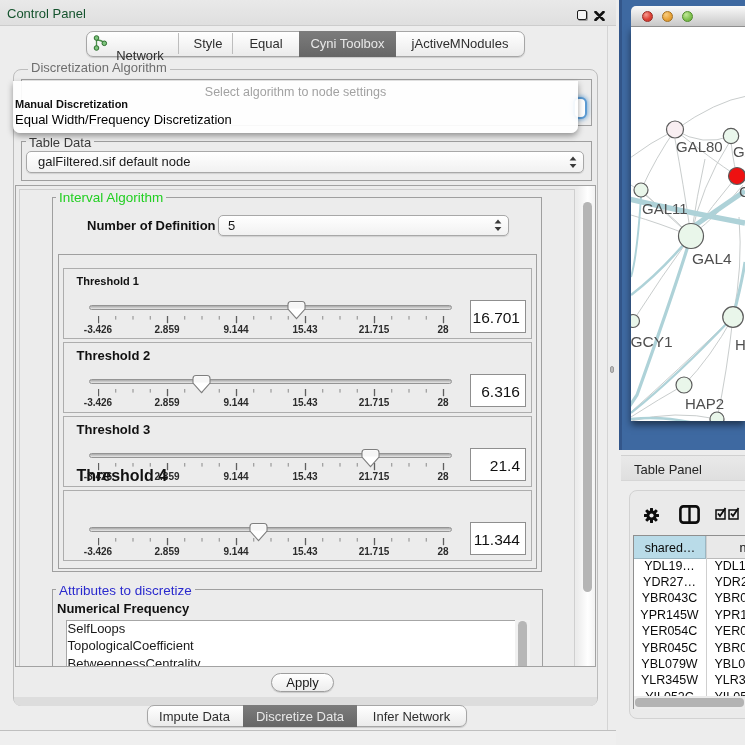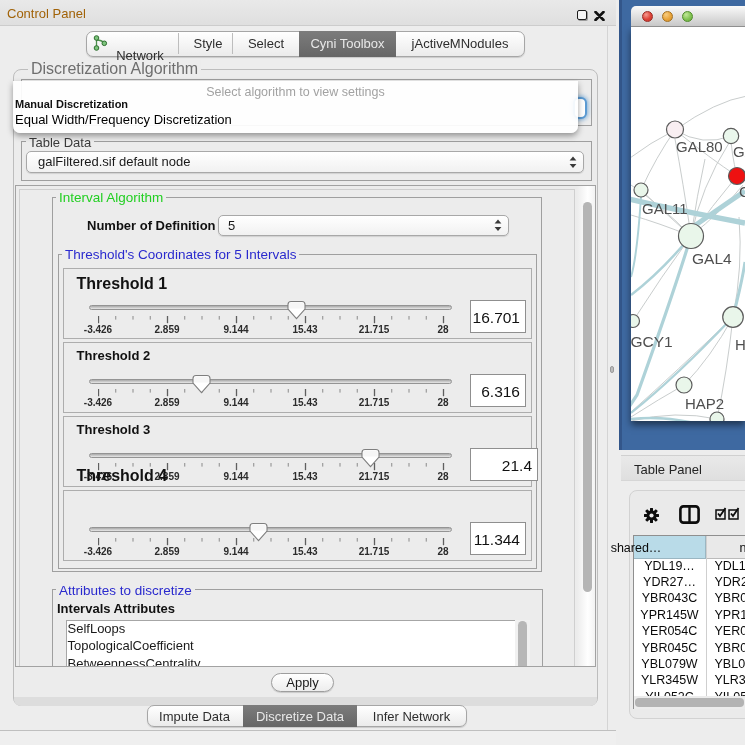--- a/index.html
+++ b/index.html
@@ -12,63 +12,63 @@
 .vbox{background:#fff;border:1px solid #8f8f8f;font-size:15.5px;color:#111;text-align:right;padding-right:5px}
 .fs{border:1px solid #9f9f9f}
 .fslabel{background:#ececec;padding:0 3px;white-space:nowrap}
 .seg{font-size:13px;color:#2d2d2d;text-align:center;position:absolute;top:5px;white-space:nowrap}
 .trow{font-size:12.5px;color:#0a0a0a;text-align:center;white-space:nowrap}
 </style></head>
 <body>
 
 <div class="abs" style="left:0;top:0;width:616px;height:731px;background:#ededed"></div>
 <div class="abs" style="left:0;top:0;width:616px;height:26px;background:linear-gradient(#e9e9e9,#dfdfdf);border-bottom:1px solid #cccccc"></div>
-<div class="abs t" style="left:7px;top:6px;font-size:13px;color:#a16207">Control Panel</div>
+<div class="abs t" style="left:7px;top:6px;font-size:13px;color:#14532d">Control Panel</div>
 <div class="abs" style="left:577px;top:9.5px;width:10px;height:10.5px;border:1.8px solid #1c1c1c;border-radius:2px;background:#f4f4f4;box-shadow:1px 1px 0 #9a9a9a"></div>
 <svg class="abs" style="left:593.5px;top:10.5px" width="11" height="10" viewBox="0 0 11 10">
 <path d="M1.5,1 L9.5,9 M9.5,1 L1.5,9" stroke="#111" stroke-width="2.6" stroke-linecap="round"></path>
 </svg>
 <div class="abs" style="left:607px;top:26px;width:1px;height:705px;background:#d4d4d4"></div>
 <div class="abs" style="left:0;top:730px;width:616px;height:1px;background:#bfbfbf"></div>
 
 <div class="abs" style="left:86px;top:30.5px;width:439px;height:26.5px;background:linear-gradient(#ffffff,#ebebeb);border:1px solid #a6a6a6;border-radius:7px;box-shadow:0 1px 1px rgba(0,0,0,0.15)"></div>
 <div class="abs" style="left:178px;top:33px;width:1px;height:21px;background:#bdbdbd"></div>
 <div class="abs" style="left:232px;top:33px;width:1px;height:21px;background:#bdbdbd"></div>
 <div class="abs" style="left:299px;top:30.5px;width:97px;height:26.5px;background:linear-gradient(#7c7c7c,#666666)"></div>
 <svg class="abs" style="left:93px;top:35px" width="15" height="16" viewBox="0 0 15 16">
 <line x1="3.5" y1="3.5" x2="3.5" y2="12.5" stroke="#4d8f4d" stroke-width="1.3"></line>
 <path d="M3.5,5 Q9,5 10.8,8" fill="none" stroke="#4d8f4d" stroke-width="1.3"></path>
 <circle cx="3.5" cy="3" r="2.3" fill="#7cc47c" stroke="#2f6e2f" stroke-width="1"></circle>
 <circle cx="3.5" cy="13" r="2.3" fill="#7cc47c" stroke="#2f6e2f" stroke-width="1"></circle>
 <circle cx="11.3" cy="8.3" r="2.3" fill="#7cc47c" stroke="#2f6e2f" stroke-width="1"></circle>
 </svg>
 <div class="seg" style="left:112px;top:48px;width:56px">Network</div>
 <div class="seg" style="left:184px;top:36px;width:48px">Style</div>
-<div class="seg" style="left:236px;top:36px;width:60px">Select</div>
+<div class="seg" style="left:236px;top:36px;width:60px">Equal</div>
 <div class="seg" style="left:299px;top:36px;width:97px;color:#e8e8e8">Cyni Toolbox</div>
 <div class="seg" style="left:398px;top:36px;width:124px">jActiveMNodules</div>
 
 <div class="abs" style="left:13px;top:69px;width:585px;height:637px;background:#ececec;border:1px solid #bdbdbd;border-radius:8px"></div>
 <div class="abs" style="left:14px;top:697px;width:583px;height:9px;background:#dddddd;border-radius:0 0 7px 7px"></div>
 
 <div class="abs fs" style="left:21px;top:78.5px;width:571px;height:47.5px"></div>
-<div class="abs t fslabel" style="left:28px;top:60px;color:#6e6e6e;font-size:16px">Discretization Algorithm</div>
+<div class="abs t fslabel" style="left:28px;top:60px;color:#6e6e6e;font-size:13px">Discretization Algorithm</div>
 <div class="abs" style="left:573px;top:97px;width:14px;height:22px;background:#fff;border:2.5px solid #5b9ad2;border-radius:6px;box-shadow:0 0 4px 1px rgba(90,154,210,0.75)"></div>
 
 <div class="abs fs" style="left:21px;top:141px;width:571px;height:40px"></div>
 <div class="abs t fslabel" style="left:26px;top:135px;color:#3a3a3a;font-size:13px">Table Data</div>
 <div class="abs combo" style="left:26px;top:151px;width:558px;height:22px"></div>
 <div class="abs t" style="left:38px;top:154px;font-size:13px;color:#1a1a1a">galFiltered.sif default node</div>
 <svg class="abs" style="left:569px;top:156px" width="8" height="13" viewBox="0 0 8 13">
 <polygon points="4,0.5 7.4,4.6 0.6,4.6" fill="#3a3a3a"></polygon>
 <polygon points="0.6,7.9 7.4,7.9 4,12" fill="#3a3a3a"></polygon>
 </svg>
 
 <div class="abs" style="left:13px;top:80.5px;width:565px;height:52.5px;background:rgba(255,255,255,0.93);border-radius:0 0 7px 7px;box-shadow:0 3px 6px rgba(0,0,0,0.38)"></div>
-<div class="abs t" style="left:13px;top:84.5px;width:565px;text-align:center;color:#a2a2a2;font-size:12.5px">Select algorithm to view settings</div>
+<div class="abs t" style="left:13px;top:84.5px;width:565px;text-align:center;color:#a2a2a2;font-size:12.5px">Select algorithm to node settings</div>
 <div class="abs b" style="left:15px;top:98px;font-size:11px">Manual Discretization</div>
 <div class="abs t" style="left:15px;top:112px;font-size:13px;color:#000">Equal Width/Frequency Discretization</div>
 
 <div class="abs" style="left:15px;top:185px;width:581px;height:481.5px;background:#ececec;border:1px solid #a2a2a2"></div>
 <div class="abs" style="left:577px;top:186px;width:18px;height:479.5px;background:linear-gradient(90deg,#ececec,#ffffff 60%,#f2f2f2)"></div>
 <div class="abs" style="left:582.5px;top:202px;width:9px;height:390px;background:#b5b5b5;border-radius:4.5px"></div>
 <div class="abs" style="left:16px;top:186px;width:560px;height:479.5px;overflow:hidden">
  <div class="abs" style="left:3px;top:3px;width:556px;height:600px;border:1px solid #cfcfcf"></div>
  <div style="position:absolute;left:-16px;top:-186px;width:616px;height:900px">
 
@@ -76,23 +76,22 @@
   <div class="abs t fslabel" style="left:56px;top:190px;color:#22cf22;font-size:13.5px">Interval Algorithm</div>
   <div class="abs b" style="left:87px;top:217.5px">Number of Definition</div>
   <div class="abs combo" style="left:218px;top:214.5px;width:291px;height:21px"></div>
 <div class="abs t" style="left:228px;top:217.5px;font-size:13px;color:#1a1a1a">5</div>
 <svg class="abs" style="left:494px;top:219px" width="8" height="13" viewBox="0 0 8 13">
 <polygon points="4,0.5 7.4,4.6 0.6,4.6" fill="#3a3a3a"></polygon>
 <polygon points="0.6,7.9 7.4,7.9 4,12" fill="#3a3a3a"></polygon>
 </svg>
 
   <div class="abs fs" style="left:58px;top:253.5px;width:478.5px;height:315px"></div>
-  <div class="abs t fslabel" style="left:62px;top:247px;color:#2a2ace;font-size:13.5px">Threshold's Coordinates for 5 Intervals</div>
   <div class="abs" style="left:62.5px;top:268.0px;width:469.5px;height:71px;border:1px solid #adadad"></div>
-<div class="abs b" style="left:76.5px;top:274.5px;font-size:16px">Threshold 1</div>
+<div class="abs b" style="left:76.5px;top:274.5px;font-size:11px">Threshold 1</div>
 <div class="abs track" style="left:89px;top:305.0px;width:363px;height:5px"></div>
 <svg class="abs" style="left:98px;top:315.5px" width="347" height="8" viewBox="0 0 347 8">
         <line x1="0.50" y1="0" x2="0.50" y2="7.2" stroke="#5f5f5f" stroke-width="1.3"></line>
         <line x1="17.75" y1="0" x2="17.75" y2="3.6" stroke="#8a8a8a" stroke-width="1"></line>
         <line x1="35.00" y1="0" x2="35.00" y2="3.6" stroke="#8a8a8a" stroke-width="1"></line>
         <line x1="52.25" y1="0" x2="52.25" y2="3.6" stroke="#8a8a8a" stroke-width="1"></line>
         <line x1="69.50" y1="0" x2="69.50" y2="7.2" stroke="#5f5f5f" stroke-width="1.3"></line>
         <line x1="86.75" y1="0" x2="86.75" y2="3.6" stroke="#8a8a8a" stroke-width="1"></line>
         <line x1="104.00" y1="0" x2="104.00" y2="3.6" stroke="#8a8a8a" stroke-width="1"></line>
         <line x1="121.25" y1="0" x2="121.25" y2="3.6" stroke="#8a8a8a" stroke-width="1"></line>
@@ -187,21 +186,21 @@
 <div class="abs tick" style="left:68.0px;top:471.0px;width:60px">-3.426</div>
       <div class="abs tick" style="left:137.0px;top:471.0px;width:60px">2.859</div>
       <div class="abs tick" style="left:206.0px;top:471.0px;width:60px">9.144</div>
       <div class="abs tick" style="left:275.0px;top:471.0px;width:60px">15.43</div>
       <div class="abs tick" style="left:344.0px;top:471.0px;width:60px">21.715</div>
       <div class="abs tick" style="left:413.0px;top:471.0px;width:60px">28</div>
 <svg class="abs" style="left:360.5px;top:447.5px" width="19" height="20" viewBox="0 0 19 20">
         <path d="M1,9 L1,4.5 Q1,1.5 4,1.5 L15,1.5 Q18,1.5 18,4.5 L18,9 L9.5,18.6 Z" fill="#ffffff" stroke="#7e7e7e" stroke-width="1.1"></path>
         <path d="M2.2,8.6 L2.2,4.8 Q2.2,2.6 4.4,2.6 L14.6,2.6 Q16.8,2.6 16.8,4.8 L16.8,8.6 Z" fill="#f6f6f6"></path>
       </svg>
-<div class="abs vbox" style="left:470px;top:447.5px;width:68px;height:33px;line-height:33px">21.4</div>
+<div class="abs vbox" style="left:470px;top:447.5px;width:56px;height:33px;line-height:33px">21.4</div>
       <div class="abs" style="left:62.5px;top:490.0px;width:469.5px;height:71px;border:1px solid #adadad"></div>
 <div class="abs b" style="left:76.5px;top:467px;font-size:16px">Threshold 4</div>
 <div class="abs track" style="left:89px;top:527.0px;width:363px;height:5px"></div>
 <svg class="abs" style="left:98px;top:537.5px" width="347" height="8" viewBox="0 0 347 8">
         <line x1="0.50" y1="0" x2="0.50" y2="7.2" stroke="#5f5f5f" stroke-width="1.3"></line>
         <line x1="17.75" y1="0" x2="17.75" y2="3.6" stroke="#8a8a8a" stroke-width="1"></line>
         <line x1="35.00" y1="0" x2="35.00" y2="3.6" stroke="#8a8a8a" stroke-width="1"></line>
         <line x1="52.25" y1="0" x2="52.25" y2="3.6" stroke="#8a8a8a" stroke-width="1"></line>
         <line x1="69.50" y1="0" x2="69.50" y2="7.2" stroke="#5f5f5f" stroke-width="1.3"></line>
         <line x1="86.75" y1="0" x2="86.75" y2="3.6" stroke="#8a8a8a" stroke-width="1"></line>
@@ -228,21 +227,21 @@
       <div class="abs tick" style="left:344.0px;top:545.5px;width:60px">21.715</div>
       <div class="abs tick" style="left:413.0px;top:545.5px;width:60px">28</div>
 <svg class="abs" style="left:248.5px;top:522.0px" width="19" height="20" viewBox="0 0 19 20">
         <path d="M1,9 L1,4.5 Q1,1.5 4,1.5 L15,1.5 Q18,1.5 18,4.5 L18,9 L9.5,18.6 Z" fill="#ffffff" stroke="#7e7e7e" stroke-width="1.1"></path>
         <path d="M2.2,8.6 L2.2,4.8 Q2.2,2.6 4.4,2.6 L14.6,2.6 Q16.8,2.6 16.8,4.8 L16.8,8.6 Z" fill="#f6f6f6"></path>
       </svg>
 <div class="abs vbox" style="left:470px;top:522.0px;width:56px;height:33px;line-height:33px">11.344</div>
 
   <div class="abs fs" style="left:52px;top:589px;width:491px;height:130px"></div>
   <div class="abs t fslabel" style="left:56px;top:583px;color:#2a2ace;font-size:13.5px">Attributes to discretize</div>
-  <div class="abs b" style="left:57px;top:600.5px">Intervals Attributes</div>
+  <div class="abs b" style="left:57px;top:600.5px">Numerical Frequency</div>
   <div class="abs" style="left:66px;top:619.5px;width:464px;height:95px;background:#fff;border:1px solid #a6a6a6"></div>
   <div class="abs t" style="left:67.5px;top:621px;font-size:13px">SelfLoops</div>
   <div class="abs t" style="left:67.5px;top:638.3px;font-size:13px">TopologicalCoefficient</div>
   <div class="abs t" style="left:67.5px;top:655.6px;font-size:13px">BetweennessCentrality</div>
   <div class="abs" style="left:515px;top:620px;width:14.5px;height:94px;background:#f1f1f1"></div>
   <div class="abs" style="left:517.5px;top:621px;width:9px;height:90px;background:#b7b7b7;border-radius:4.5px"></div>
  </div>
 </div>
 
 <div class="abs" style="left:271px;top:672.5px;width:63px;height:19.5px;background:linear-gradient(#ffffff,#ededed);border:1px solid #9e9e9e;border-radius:9.5px;box-shadow:0 1px 1px rgba(0,0,0,0.15)"></div>
@@ -350,21 +349,21 @@
 <path d="M3,6.5 L5,9 L10.5,1" fill="none" stroke="#0d0d0d" stroke-width="1.8"></path>
 </svg>
 <svg class="abs" style="left:727.5px;top:506.5px" width="12" height="13" viewBox="0 0 12 13">
 <rect x="1" y="3" width="9" height="9" fill="none" stroke="#0d0d0d" stroke-width="1.5"></rect>
 <path d="M3,6.5 L5,9 L10.5,1" fill="none" stroke="#0d0d0d" stroke-width="1.8"></path>
 </svg>
 
 <div class="abs" style="left:632.5px;top:534.5px;width:113px;height:174.5px;background:#fff;border:1px solid #8f8f8f"></div>
 <div class="abs" style="left:633.5px;top:535.5px;width:72px;height:23px;background:#b9dbe8;border-right:1px solid #9ab6c2;border-bottom:1px solid #9ab6c2"></div>
 <div class="abs" style="left:705.5px;top:535.5px;width:40px;height:23px;background:#e9e9e9;border-bottom:1px solid #bbb"></div>
-<div class="abs trow" style="left:602px;top:541px;width:68px;font-size:12.5px">shared…</div>
+<div class="abs trow" style="left:636px;top:541px;width:68px;font-size:12.5px">shared…</div>
 <div class="abs trow" style="left:706.5px;top:541px;width:60px;text-align:left;padding-left:33px">na</div>
 <div class="abs" style="left:705.5px;top:535.5px;width:1px;height:160px;background:#cfcfcf"></div>
 <div class="abs trow" style="left:633.5px;top:558.7px;width:72px">YDL19…</div>
 <div class="abs trow" style="left:706.5px;top:558.7px;width:60px;text-align:left;padding-left:8px">YDL194W</div>
 <div class="abs trow" style="left:633.5px;top:575.1px;width:72px">YDR27…</div>
 <div class="abs trow" style="left:706.5px;top:575.1px;width:60px;text-align:left;padding-left:8px">YDR277C</div>
 <div class="abs trow" style="left:633.5px;top:591.4px;width:72px">YBR043C</div>
 <div class="abs trow" style="left:706.5px;top:591.4px;width:60px;text-align:left;padding-left:8px">YBR043C</div>
 <div class="abs trow" style="left:633.5px;top:607.8px;width:72px">YPR145W</div>
 <div class="abs trow" style="left:706.5px;top:607.8px;width:60px;text-align:left;padding-left:8px">YPR145W</div>

